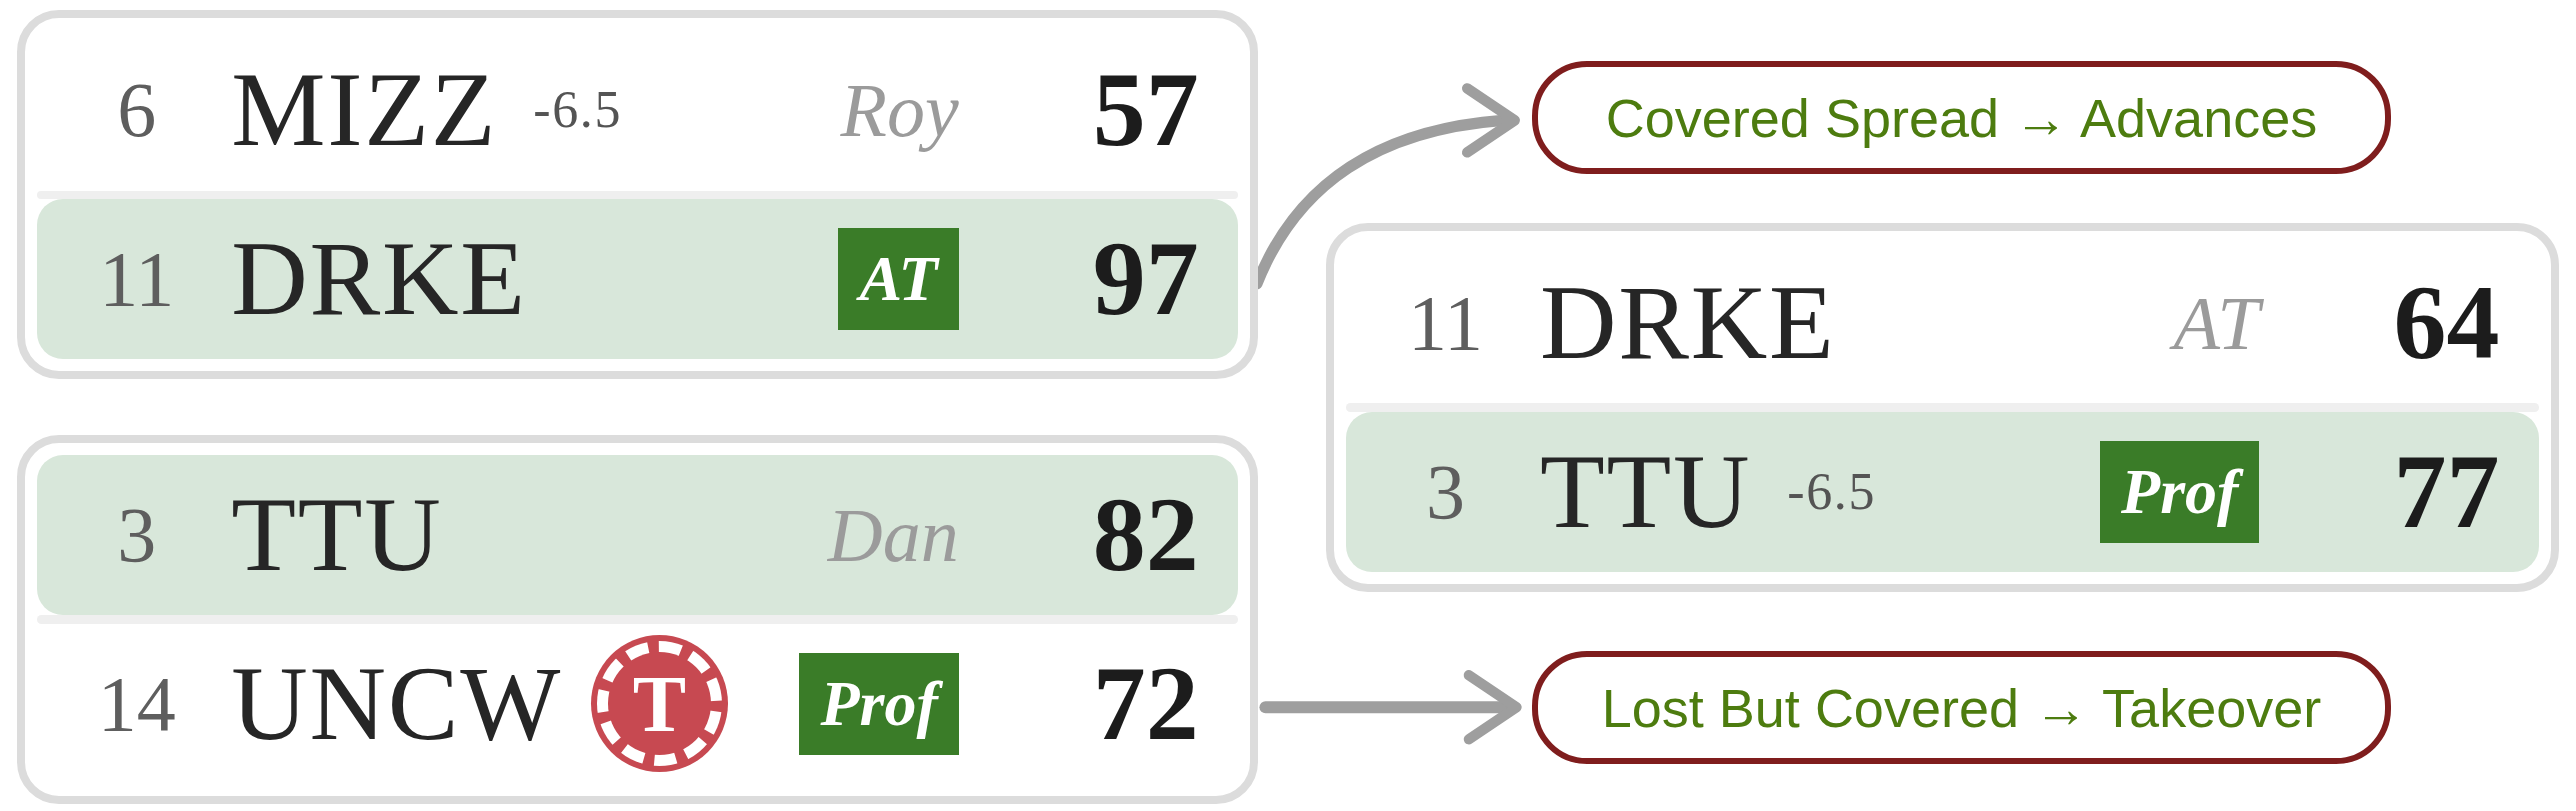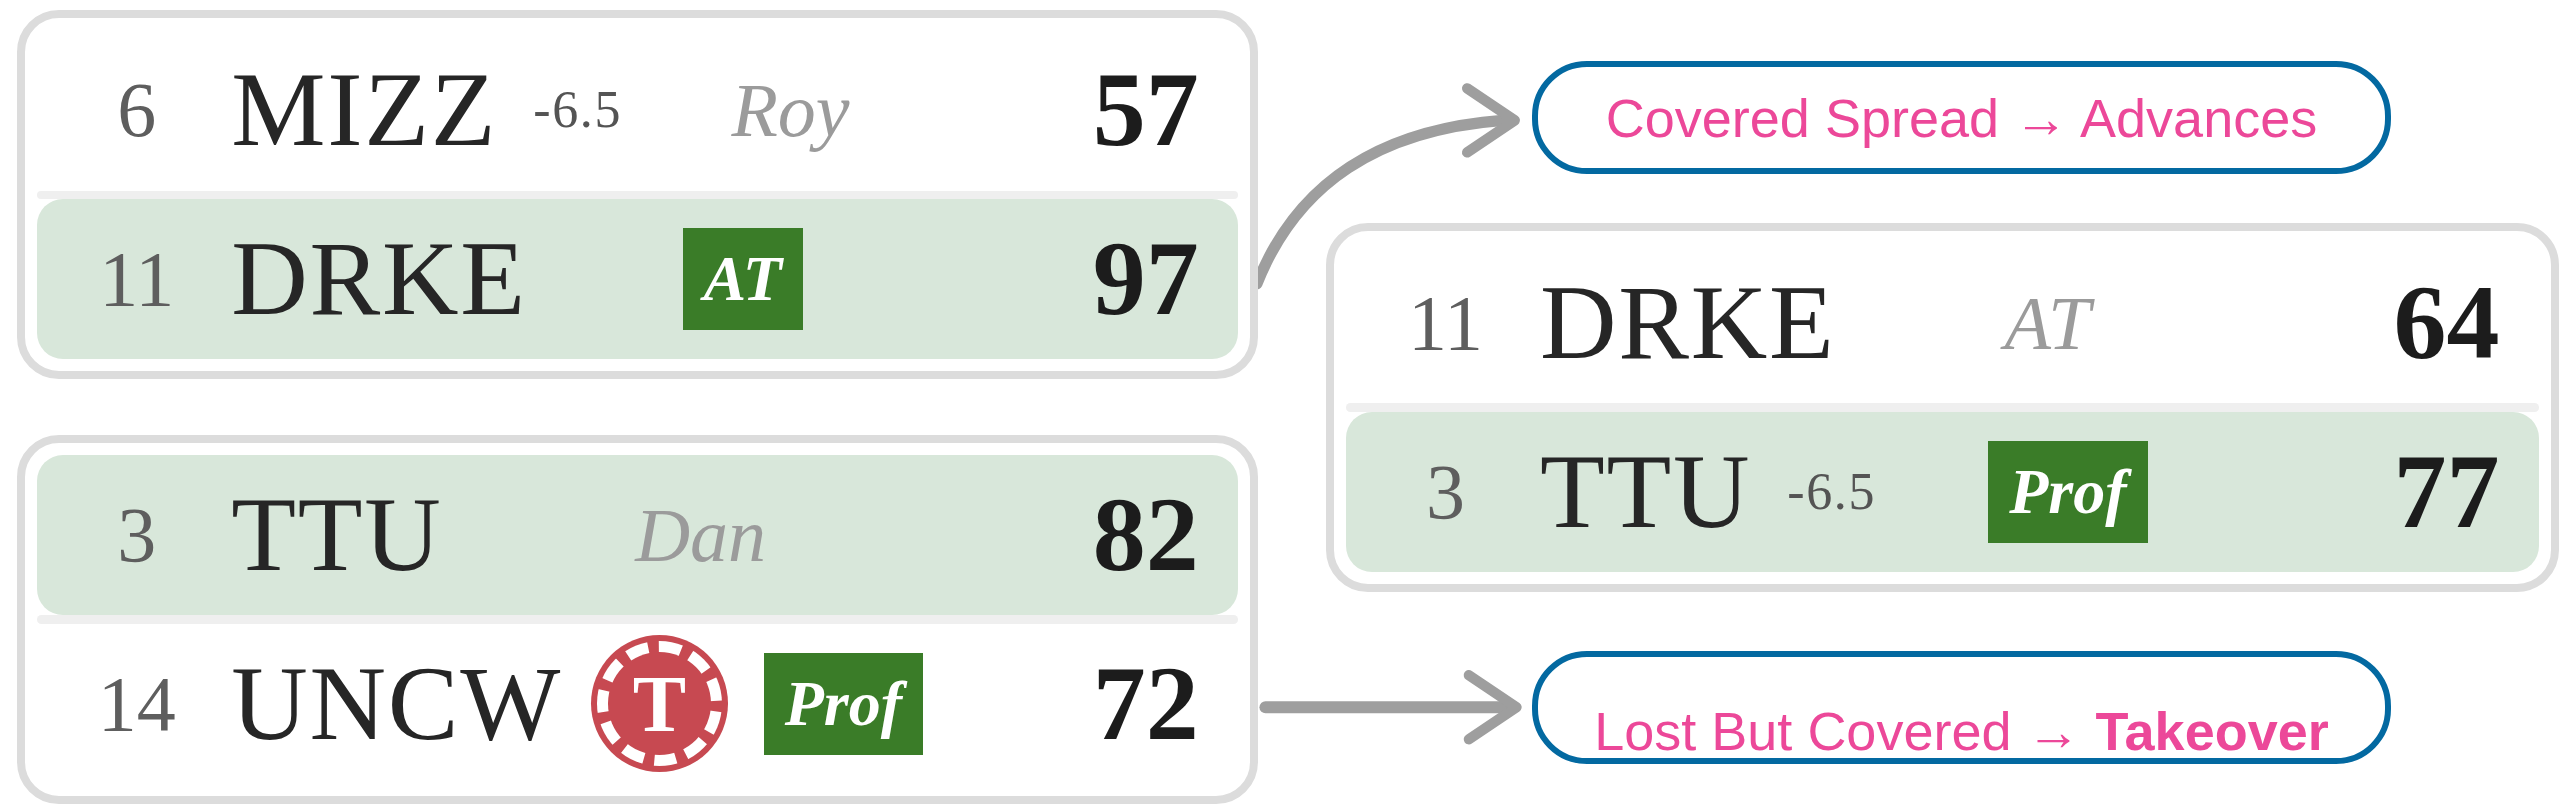--- a/index.html
+++ b/index.html
@@ -37,21 +37,21 @@
   }
   .team{
     font-size:106px;color:#262626;line-height:1;
     margin-left:19px;letter-spacing:1.7px;
   }
   .spread{
     font-size:52px;color:#545454;line-height:1;
     margin-left:36px;letter-spacing:1.7px;
   }
   .tagbox{
-    flex:1;display:flex;justify-content:center;align-items:center;
+    flex:1;display:flex;justify-content:flex-end;align-items:center;
     margin-right:45px;min-width:0;
   }
   .tag-muted{
     font-style:italic;font-size:76px;color:#9b9b9b;line-height:1;
   }
   .tag-badge{
     font-style:italic;font-weight:bold;font-size:64px;color:#ffffff;
     background:#3a7c28;line-height:1;padding:19px 21px;
   }
   .score{
@@ -72,28 +72,28 @@
   .chip-letter{
     position:relative;color:#ffffff;font-weight:bold;
     font-size:80px;line-height:1;
   }
   
   .pill{
     position:absolute;
     box-sizing:border-box;
     height:113px;width:859px;
     background:#ffffff;
-    border:6px solid #0369a1;
+    border:6px solid #7f1d1d;
     border-radius:55px;
     display:flex;align-items:center;justify-content:center;
     font-family:"Liberation Sans","DejaVu Sans",sans-serif;
-    font-size:54px;color:#ec4899;line-height:1;
+    font-size:54px;color:#4d7c0f;line-height:1;
     white-space:nowrap;
   }
-  .pill .bold-part{font-weight:bold;margin-left:0.28em;}
+  .pill .bold-part{font-weight:normal;margin-left:0.28em;}
   
   .arrows{position:absolute;left:0;top:0;pointer-events:none;}
 </style>
 </head>
 <body>
 
 <div class="canvas">
 
   <svg class="arrows" width="2576" height="812" viewBox="0 0 2976 938">
     <g stroke="#9e9e9e" fill="none" stroke-linecap="round" stroke-linejoin="round">
@@ -166,19 +166,19 @@
         <span class="tag-badge">Prof</span>
       </span>
       <span class="score">77</span>
     </div>
   </div>
 
   <div class="pill" style="left:1532px;top:61px;">
     <span>Covered Spread → Advances</span>
   </div>
 
-  <div class="pill" style="left:1532px;top:651px;align-items:flex-end;">
+  <div class="pill" style="left:1532px;top:651px;">
     <span>Lost But Covered</span>
     <span class="bold-part">→ Takeover</span>
   </div>
 
 </div>
 
 
 </body></html>

